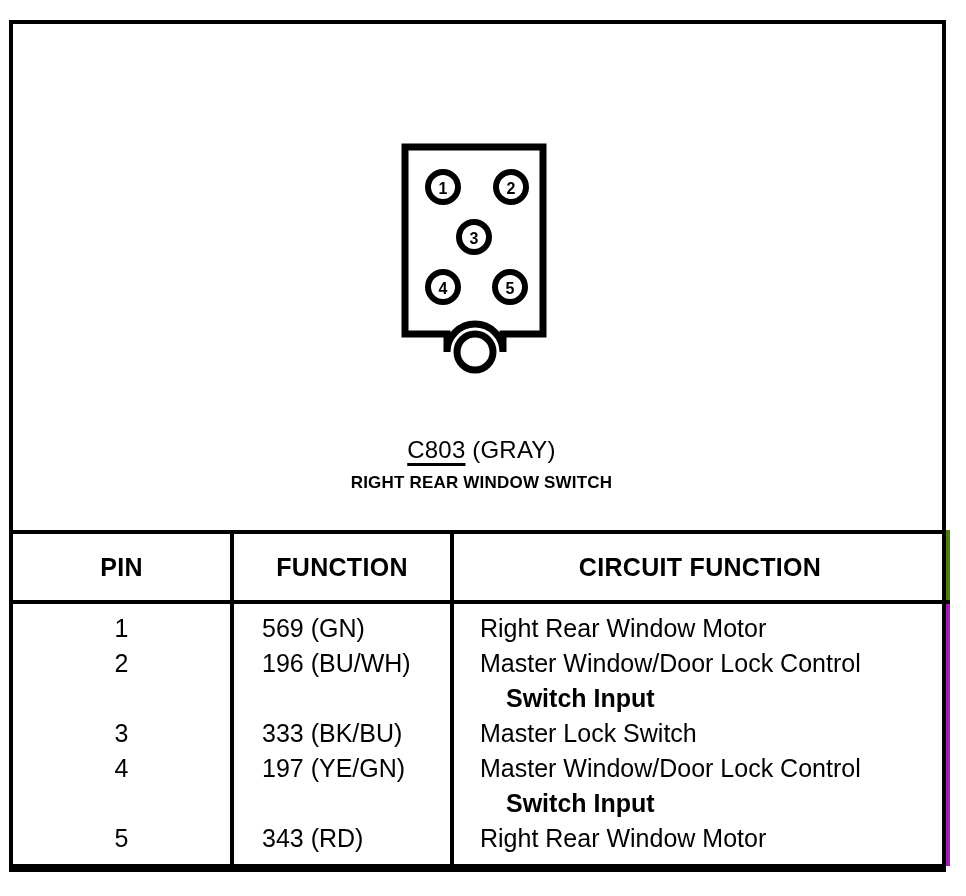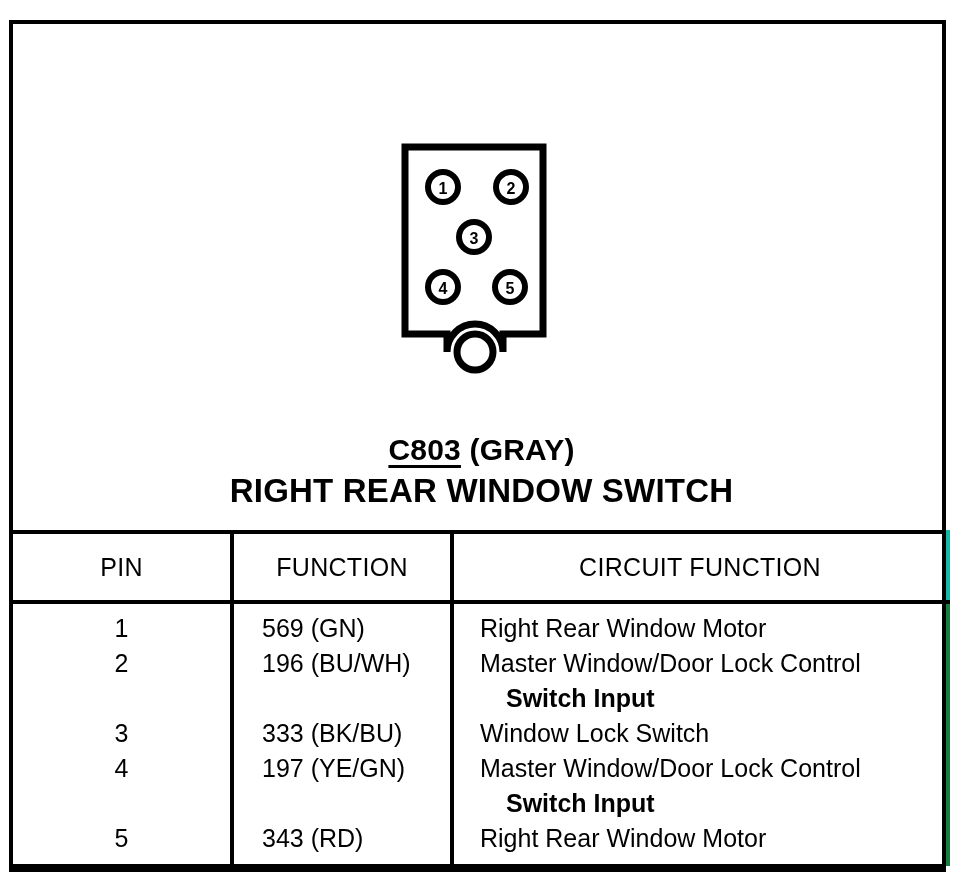--- a/index.html
+++ b/index.html
@@ -44,37 +44,36 @@
 
   
   #caption-block {
     position: absolute;
     left: 0px;
     top: 410px;
     width: 937px;
     text-align: center;
   }
   #connector-code-line {
-    font-size: 30px;
-    font-weight: bold;
+    font-size: 24px;
+    font-weight: normal;
     letter-spacing: 0.2px;
     line-height: 32px;
     white-space: nowrap;
   }
   #connector-code {
     text-decoration: underline;
     text-decoration-thickness: 3px;
     text-underline-offset: 5px;
   }
   #connector-name {
-    font-size: 33px;
+    font-size: 17px;
     font-weight: bold;
     letter-spacing: 0.2px;
     line-height: 34px;
-    margin-top: 8px;
     white-space: nowrap;
   }
 
   
   #pin-table {
     position: absolute;
     left: -4px;
     top: 506px;
     width: 937px;
     border-collapse: collapse;
@@ -83,38 +82,38 @@
   #pin-table col.col-pin      { width: 221px; }
   #pin-table col.col-circuit  { width: 220px; }
   #pin-table col.col-function { width: 496px; }
 
   #pin-table th {
     border-right: 4px solid #000;
     border-bottom: 4px solid #000;
     border-top: 4px solid #000;
     height: 66px;
     font-size: 25px;
-    font-weight: normal;
+    font-weight: bold;
     letter-spacing: 0.3px;
     text-align: center;
     vertical-align: middle;
     padding: 0;
   }
   #pin-table th:first-child { border-left: 4px solid #000; }
-  #pin-table th:last-child  { border-right: 4px solid #14b8a6; }
+  #pin-table th:last-child  { border-right: 4px solid #4d7c0f; }
 
   #pin-table td {
     border-right: 4px solid #000;
     padding: 0;
     vertical-align: top;
     font-size: 25px;
     line-height: 35px;
   }
   #pin-table td:first-child { border-left: 4px solid #000; }
-  #pin-table td:last-child  { border-right: 4px solid #15803d; }
+  #pin-table td:last-child  { border-right: 4px solid #a21caf; }
 
   #pin-table tbody tr:first-child td { padding-top: 7px; }
   #pin-table tbody tr:last-child  td { padding-bottom: 10px; }
 
   .cell-pin     { text-align: center; }
   .cell-circuit { text-align: left; padding-left: 28px !important; }
   .cell-func    { text-align: left; padding-left: 26px !important; }
 
   .func-cont { padding-left: 26px; display: block; font-weight: bold; }
 
@@ -199,21 +198,21 @@
         <td class="cell-func">Right Rear Window Motor</td>
       </tr>
       <tr>
         <td class="cell-pin">2</td>
         <td class="cell-circuit">196 (BU/WH)</td>
         <td class="cell-func"><span>Master Window/Door Lock Control</span><span class="func-cont">Switch Input</span></td>
       </tr>
       <tr>
         <td class="cell-pin">3</td>
         <td class="cell-circuit">333 (BK/BU)</td>
-        <td class="cell-func">Window Lock Switch</td>
+        <td class="cell-func">Master Lock Switch</td>
       </tr>
       <tr>
         <td class="cell-pin">4</td>
         <td class="cell-circuit">197 (YE/GN)</td>
         <td class="cell-func"><span>Master Window/Door Lock Control</span><span class="func-cont">Switch Input</span></td>
       </tr>
       <tr>
         <td class="cell-pin">5</td>
         <td class="cell-circuit">343 (RD)</td>
         <td class="cell-func">Right Rear Window Motor</td>

